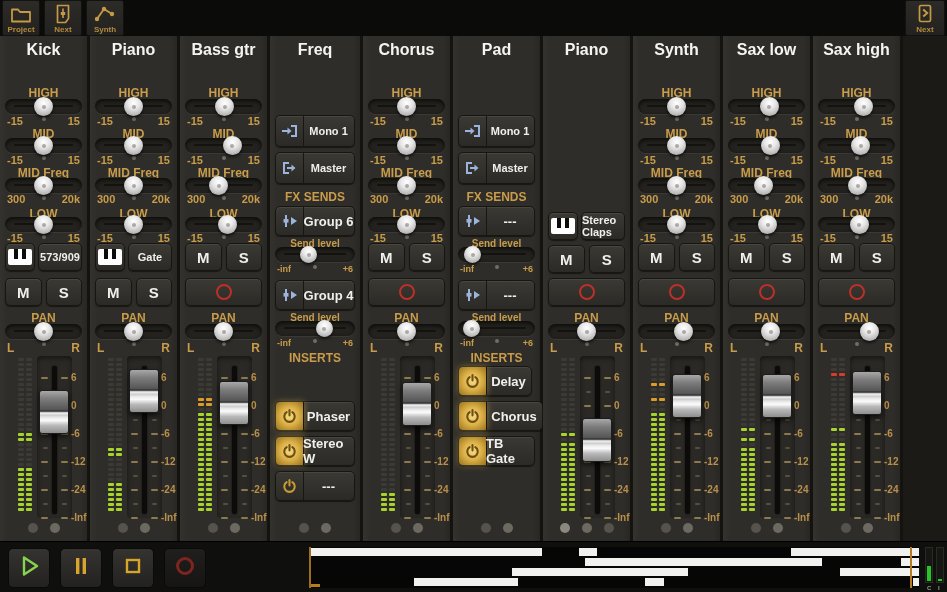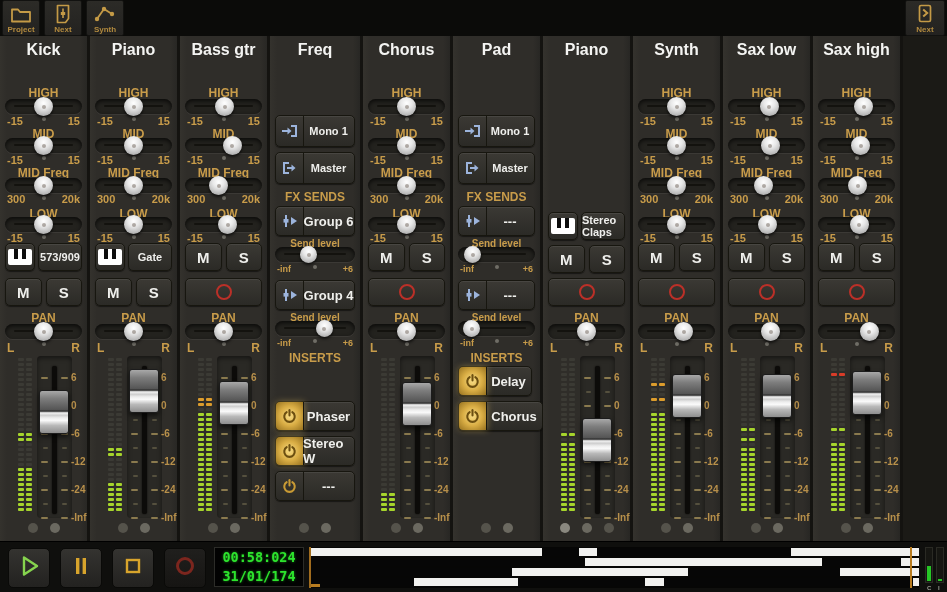--- a/index.html
+++ b/index.html
@@ -1154,20 +1154,29 @@
       </div>
       <div class="btn" style="left: 5px; top: 365px; width: 85px; height: 30px;">
         <div class="iconcell" style="background: radial-gradient(circle, rgb(248, 220, 132) 0%, rgb(217, 173, 68) 50%, rgb(150, 113, 31) 100%); box-shadow: rgba(244, 206, 100, 0.45) 0px 0px 7px;">
           <svg width="15" height="15" viewBox="0 0 16 16">
             <path d="M5 3.4 A5.6 5.6 0 1 0 11 3.4" fill="none" stroke="#6b4e10" stroke-width="2.2" stroke-linecap="round"></path>
             <line x1="8" y1="1.2" x2="8" y2="7" stroke="#6b4e10" stroke-width="2.2" stroke-linecap="round"></line>
           </svg>
         </div>
         <div class="fxlbl" style="font-size: 13px;">Chorus</div>
       </div>
+      <div class="btn" style="left: 5px; top: 400px; width: 77px; height: 30px;">
+        <div class="iconcell" style="background: radial-gradient(circle, rgb(248, 220, 132) 0%, rgb(217, 173, 68) 50%, rgb(150, 113, 31) 100%); box-shadow: rgba(244, 206, 100, 0.45) 0px 0px 7px;">
+          <svg width="15" height="15" viewBox="0 0 16 16">
+            <path d="M5 3.4 A5.6 5.6 0 1 0 11 3.4" fill="none" stroke="#6b4e10" stroke-width="2.2" stroke-linecap="round"></path>
+            <line x1="8" y1="1.2" x2="8" y2="7" stroke="#6b4e10" stroke-width="2.2" stroke-linecap="round"></line>
+          </svg>
+        </div>
+        <div class="fxlbl" style="font-size: 13px;">TB Gate</div>
+      </div>
       <div class="pgdot" style="left: 27.5px; top: 487px; background: rgb(85, 83, 75);"></div>
       <div class="pgdot" style="left: 49.5px; top: 487px; background: rgb(107, 105, 96);"></div>
     </div>
     <div class="channel" style="left: 543px; width: 87px;">
       <div class="ch-title">Piano</div>
       <div class="btn" style="left: 5px; top: 176px; width: 30px; height: 28px;">
         <div class="kbicon">
           <i style="left: 6px;"></i>
           <i style="left: 14px;"></i>
         </div>
@@ -2017,24 +2026,20 @@
   <div class="tr-btn" style="left:112px">
     <span><svg width="26" height="26" viewBox="0 0 26 26">
           <rect x="7" y="7" width="12" height="12" fill="none" stroke="#d8a42c" stroke-width="2.4"></rect>
         </svg></span>
   </div>
   <div class="tr-btn" style="left:164px;background:linear-gradient(#201f1d,#161513)">
     <span><svg width="26" height="26" viewBox="0 0 26 26">
           <circle cx="13" cy="13" r="7.5" fill="none" stroke="#7c261e" stroke-width="3"></circle>
         </svg></span>
   </div>
-  <div id="timedisp">
-    <div>00:58:024</div>
-    <div>31/01/174</div>
-  </div>
   <div id="timeline">
       <div class="tlrow">
         <div class="tlseg" style="left: 38%; width: 6%;"></div>
         <div class="tlseg" style="left: 47%; width: 32%;"></div>
       </div>
       <div class="tlrow">
         <div class="tlseg" style="left: 0%; width: 45%;"></div>
         <div class="tlseg" style="left: 84%; width: 13%;"></div>
       </div>
       <div class="tlrow">

